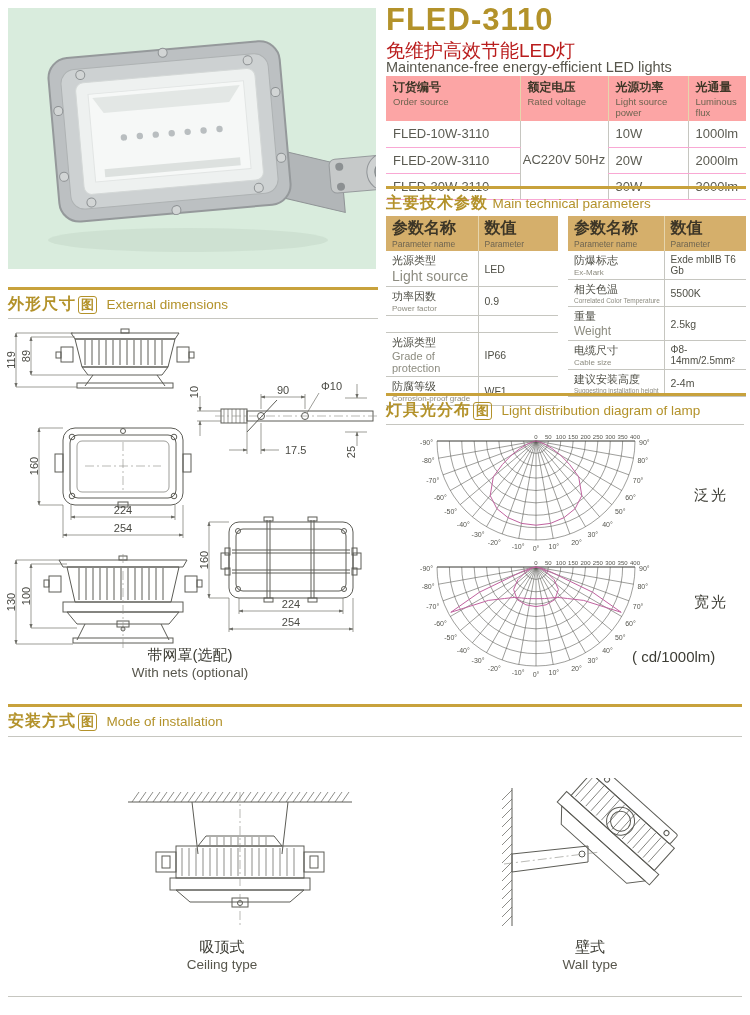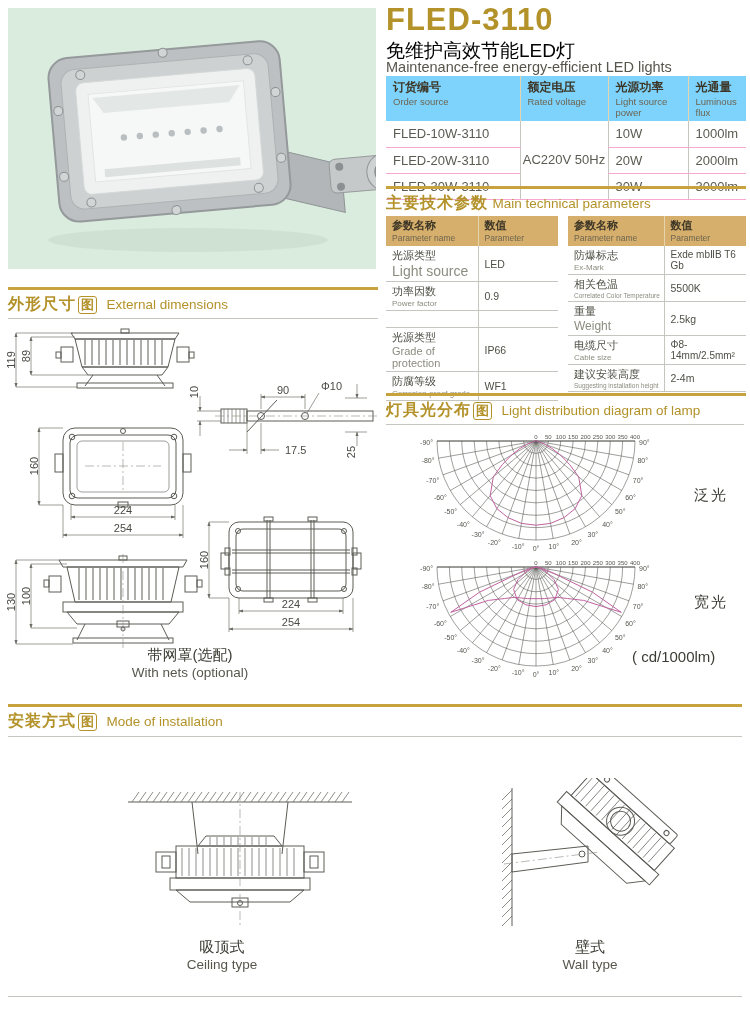--- a/index.html
+++ b/index.html
@@ -4,43 +4,43 @@
 <style>
   * { margin:0; padding:0; box-sizing:border-box; }
   html,body { background:#ffffff; }
   body {
     position:relative; width:750px; height:1015px; overflow:hidden;
     font-family:"Liberation Sans","DejaVu Sans",sans-serif; color:#55554b;
   }
   .abs { position:absolute; }
   
   .main-title { left:386px; top:2px; font-size:31px; font-weight:bold; color:#b3922a; letter-spacing:1px; }
-  .sub-cn { left:386px; top:38px; font-size:19px; color:#000000; }
+  .sub-cn { left:386px; top:38px; font-size:19px; color:#b91c1c; }
   .sub-en { left:386px; top:59px; font-size:14.5px; color:#57564c; }
   .gold-rule { height:3px; background:#c8a23c; }
   .gray-rule { height:1px; background:#c6c6c0; }
   .sec-h { color:#b3922a; white-space:nowrap; }
   .sec-h .cn { font-size:16px; font-weight:bold; letter-spacing:1px; }
   .sec-h .boxed { display:inline-block; border:1.5px solid #b3922a; border-radius:3px; font-size:13px;
                   line-height:1.2; padding:0 2px; margin:0 5px 0 2px; font-weight:bold; }
   .sec-h .en { font-size:13.5px; }
   
   table { border-collapse:collapse; table-layout:fixed; }
   .order-table { left:386px; top:76px; width:360px; }
-  .order-table th { background:#7dd3fc; text-align:left; padding:3px 0 3px 7px; vertical-align:top; }
+  .order-table th { background:#fca5a5; text-align:left; padding:3px 0 3px 7px; vertical-align:top; }
   .order-table th + th { border-left:1px solid #e6d5ac; }
   .order-table th .cn { display:block; font-size:12px; font-weight:bold; color:#3d3627; }
   .order-table th .en { display:block; font-size:9.5px; font-weight:normal; color:#6d6450; }
   .order-table td { height:26px; font-size:13px; color:#5b5b52; padding-left:7px;
                     border-bottom:1px solid #f9a8d4; }
   .order-table td + td { border-left:1px solid #c6c6c0; }
   
   .param-table th { background:#d5af6b; text-align:left; padding:2px 0 2px 6px; vertical-align:top; }
   .param-table th + th { border-left:1px solid #e6d5ac; }
-  .param-table th .cn { display:block; font-size:11px; font-weight:bold; color:#3d3627; }
+  .param-table th .cn { display:block; font-size:16px; font-weight:bold; color:#3d3627; }
   .param-table th .en { display:block; font-size:8.5px; font-weight:normal; color:#6d6450; }
   .param-table td { border-bottom:1px solid #c6c6c0; padding:2px 0 2px 6px; vertical-align:middle; }
   .param-table td + td { border-left:1px solid #c6c6c0; }
   .param-table .pname .cn { display:block; font-size:11px; color:#4f4f46; }
   .param-table .pname .en { display:block; font-size:6.5px; color:#8d8c80; }
   .param-table .pval { font-size:10.5px; color:#4f4f46; }
   
   .dr { stroke:#5c5c56; fill:none; stroke-width:1; }
   .dim { stroke:#73736c; fill:none; stroke-width:0.7; }
   .dimtxt { font-size:11px; fill:#4a4a44; stroke:none; }

